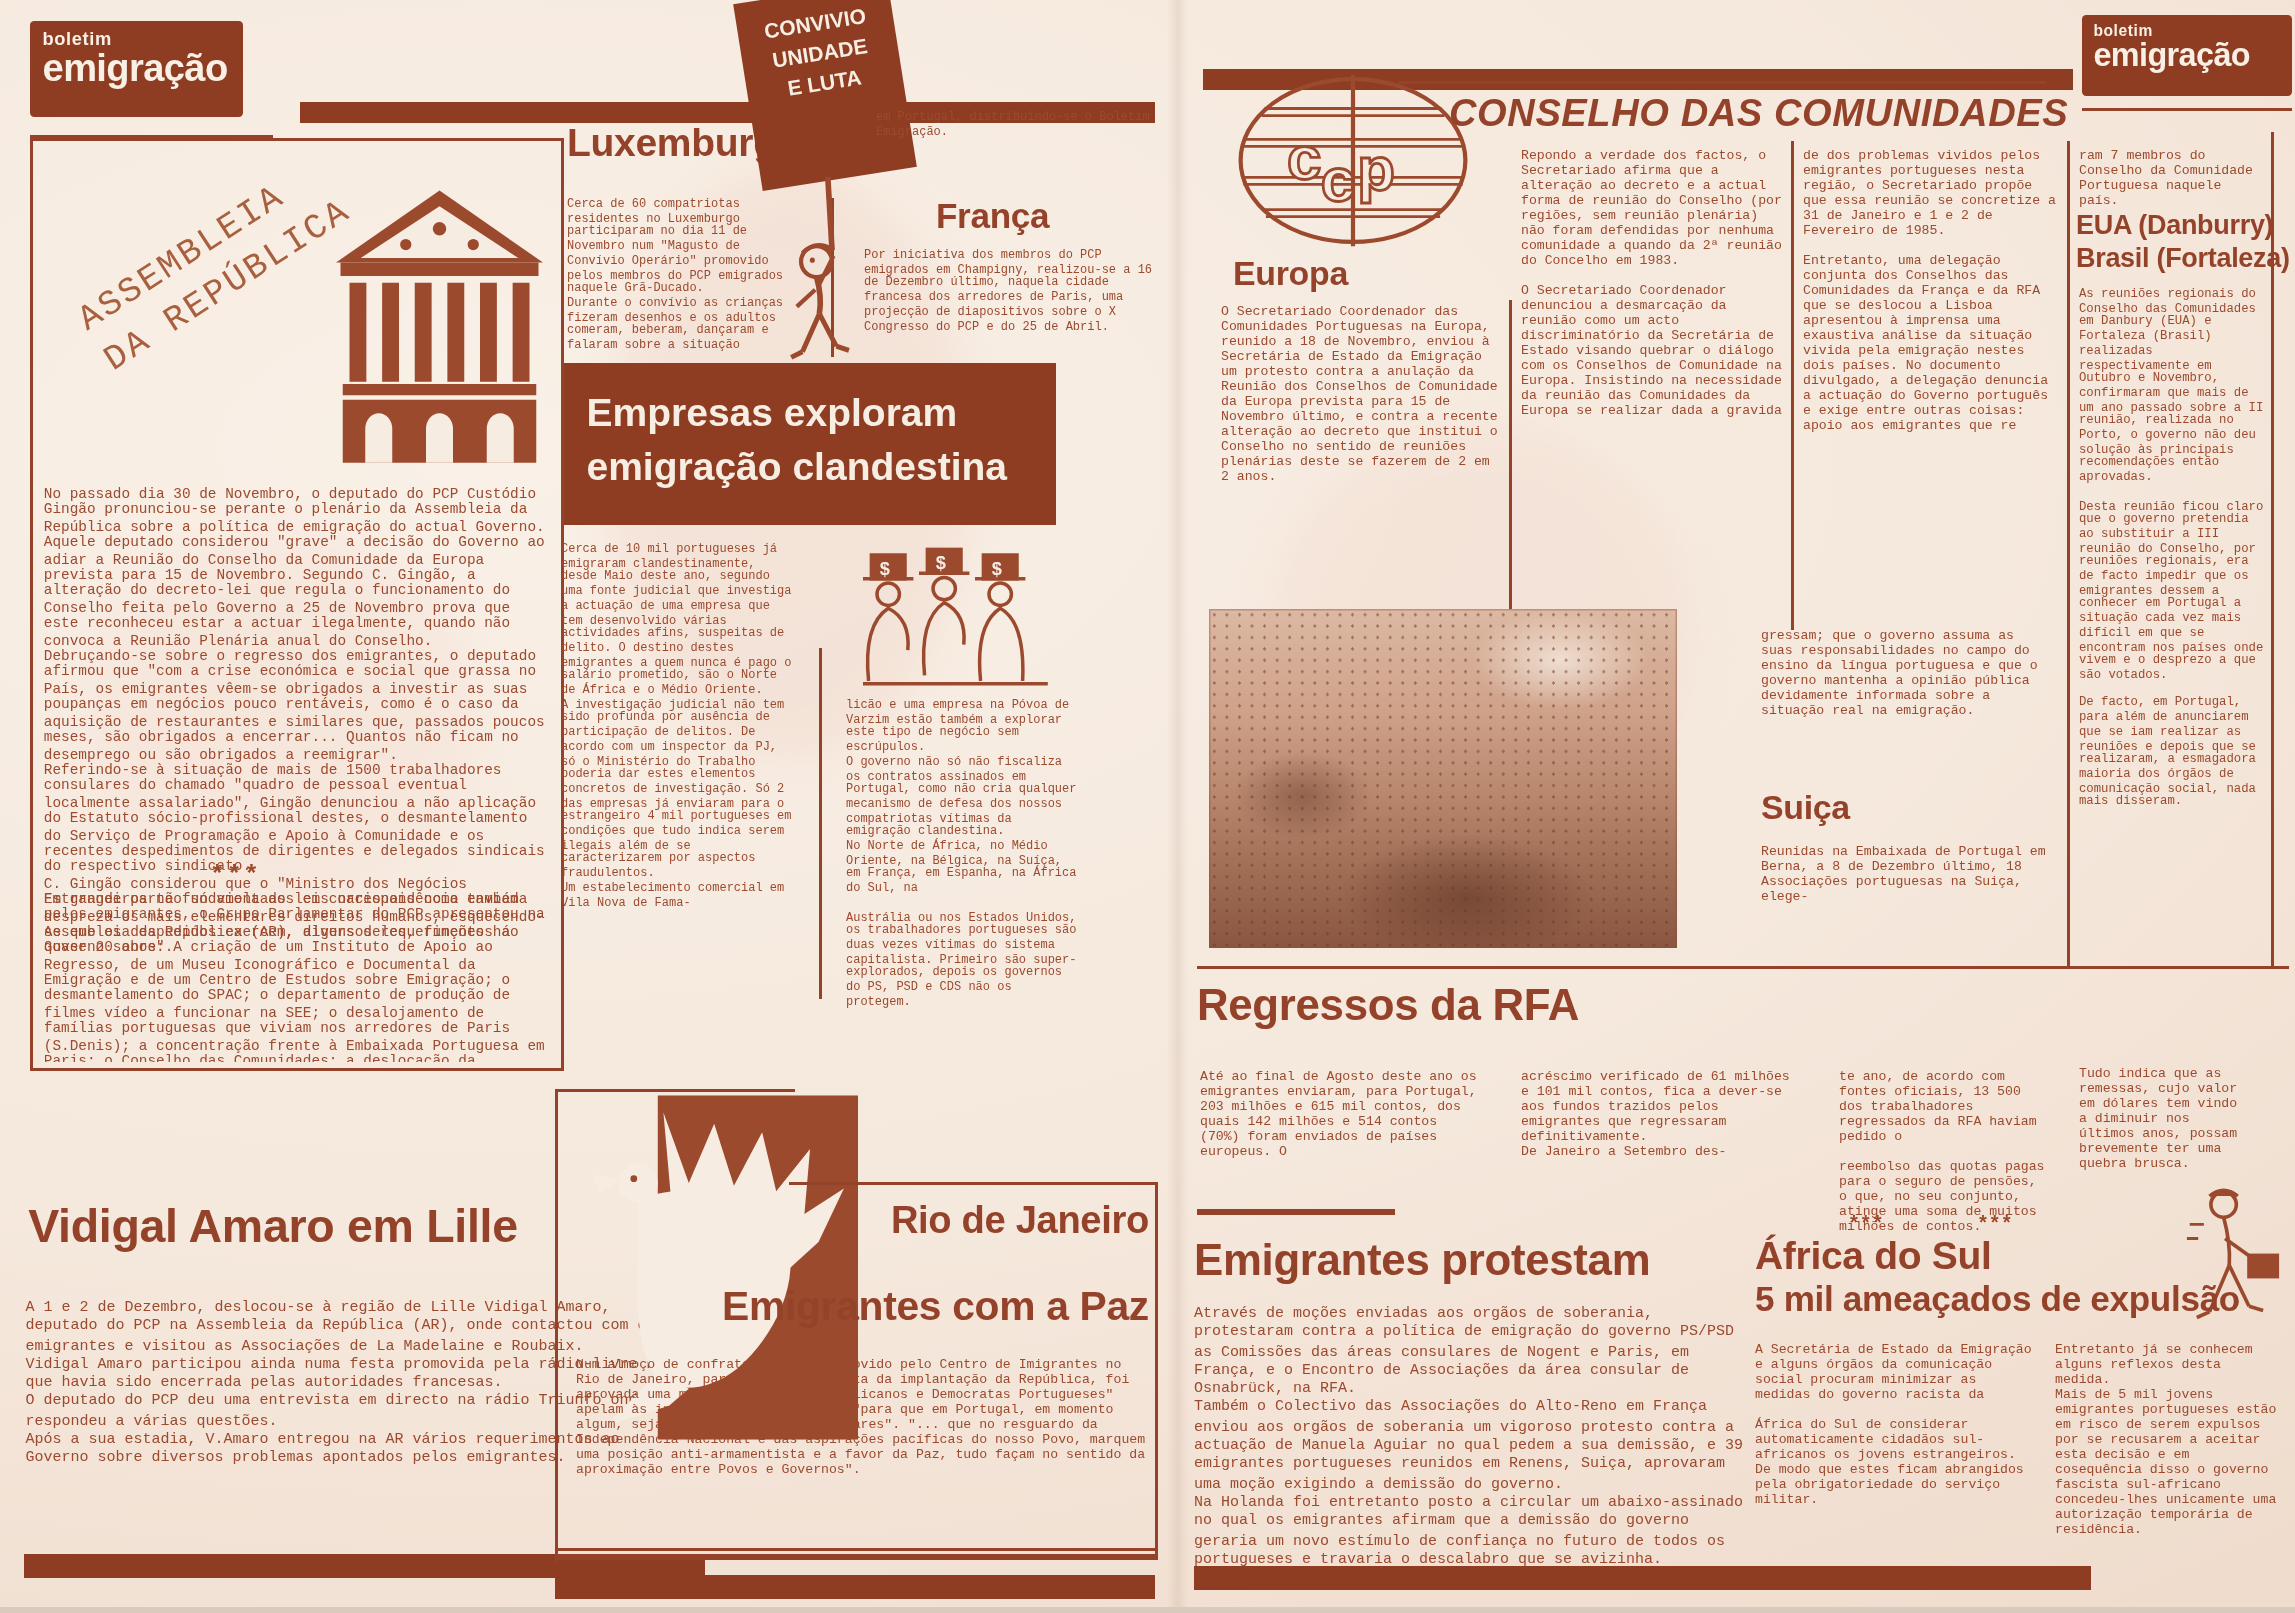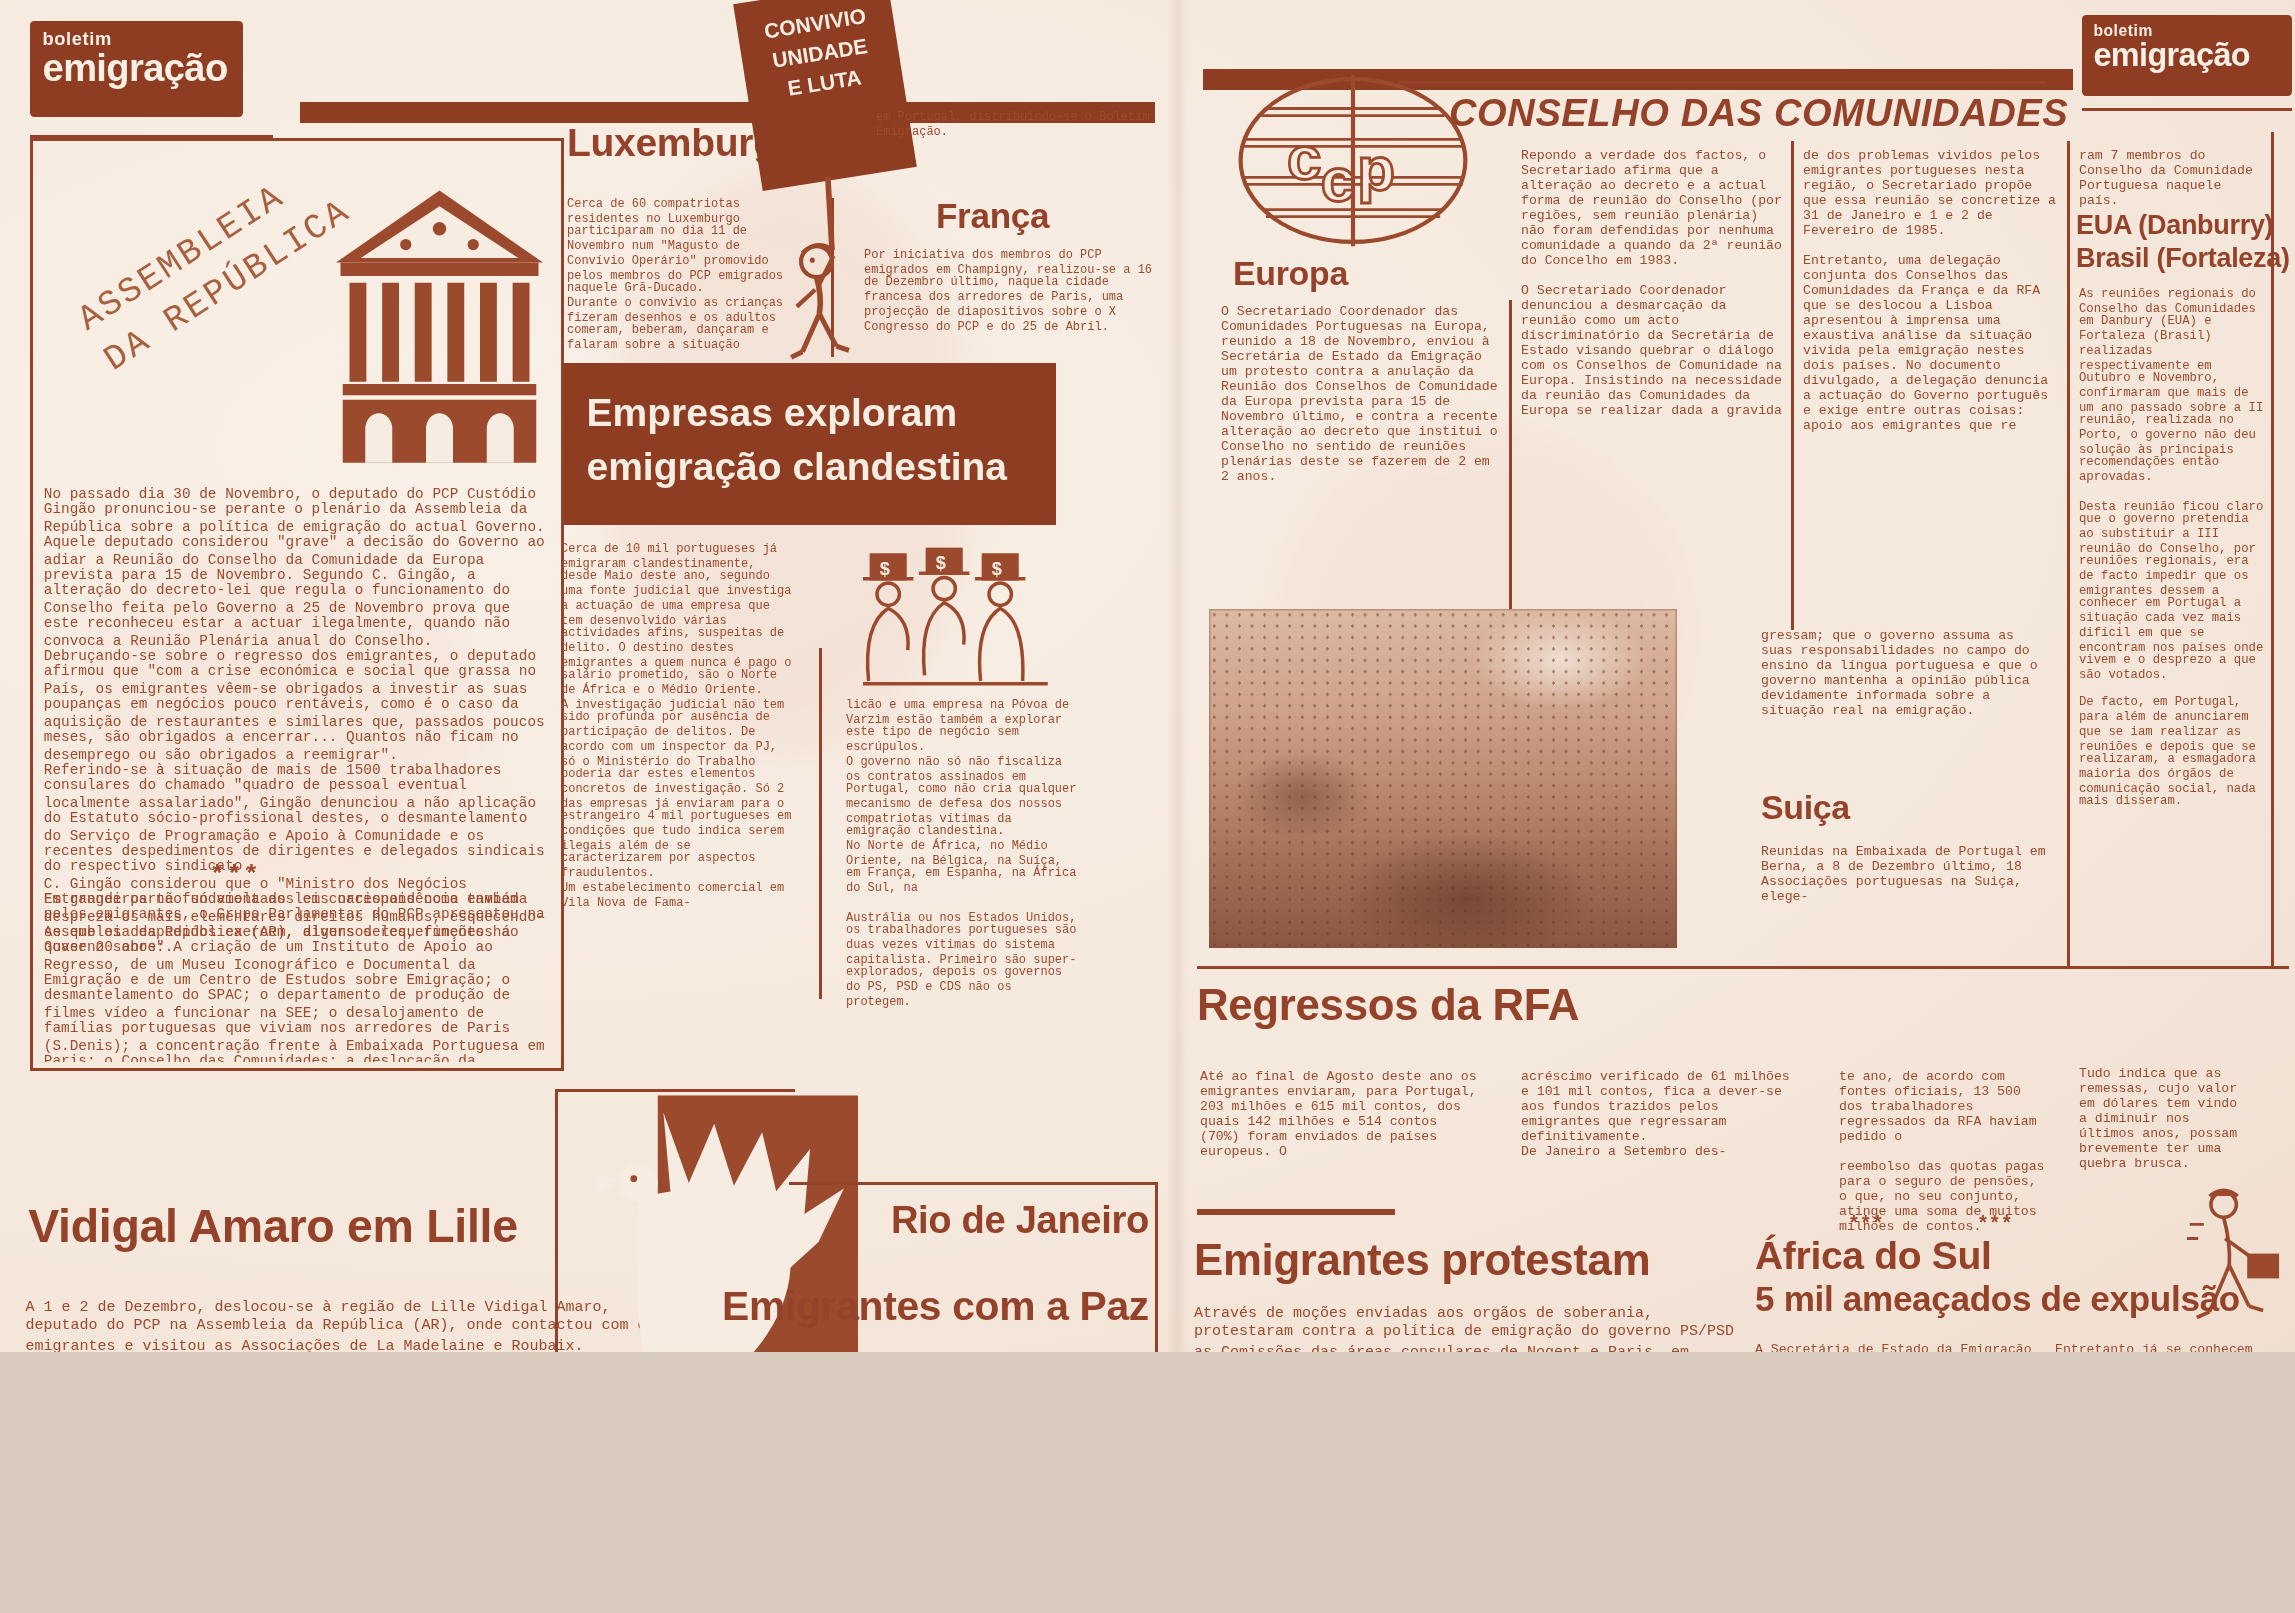--- a/index.html
+++ b/index.html
@@ -1,21 +1,21 @@
 <!DOCTYPE html>
 <html lang="pt" style="font-size:7.5px"><head>
 <meta charset="utf-8">
 <title>boletim emigração</title>
 <style>
   :root{
     --ink:#9c4a2e; --ink2:#94422a; --accent:#8f3d22; --paper:#f6ece2; --paper2:#f3e3d8;
   }
   *{margin:0;padding:0;box-sizing:border-box;}
   body{background:#d8cabd;font-family:"Liberation Sans",sans-serif;}
-  .viewport{width:2295px;height:1352px;overflow:hidden;}
+  .viewport{width:2295px;height:1607px;overflow:hidden;}
   .page{
     position:relative;width:765px;height:538px;
     transform:scale(3);transform-origin:0 0;
     background:
       radial-gradient(120% 90% at 22% 28%, #f9f0e7 0%, #f5e8dc 55%, #efdccd 100%);
     overflow:hidden;
   }
   .abs{position:absolute;}
   .mono{font-family:"Liberation Mono","DejaVu Sans Mono",monospace;color:var(--ink);white-space:pre-line;}
   .head{font-family:"Liberation Sans",sans-serif;font-weight:bold;color:var(--ink2);letter-spacing:-0.1px;}

